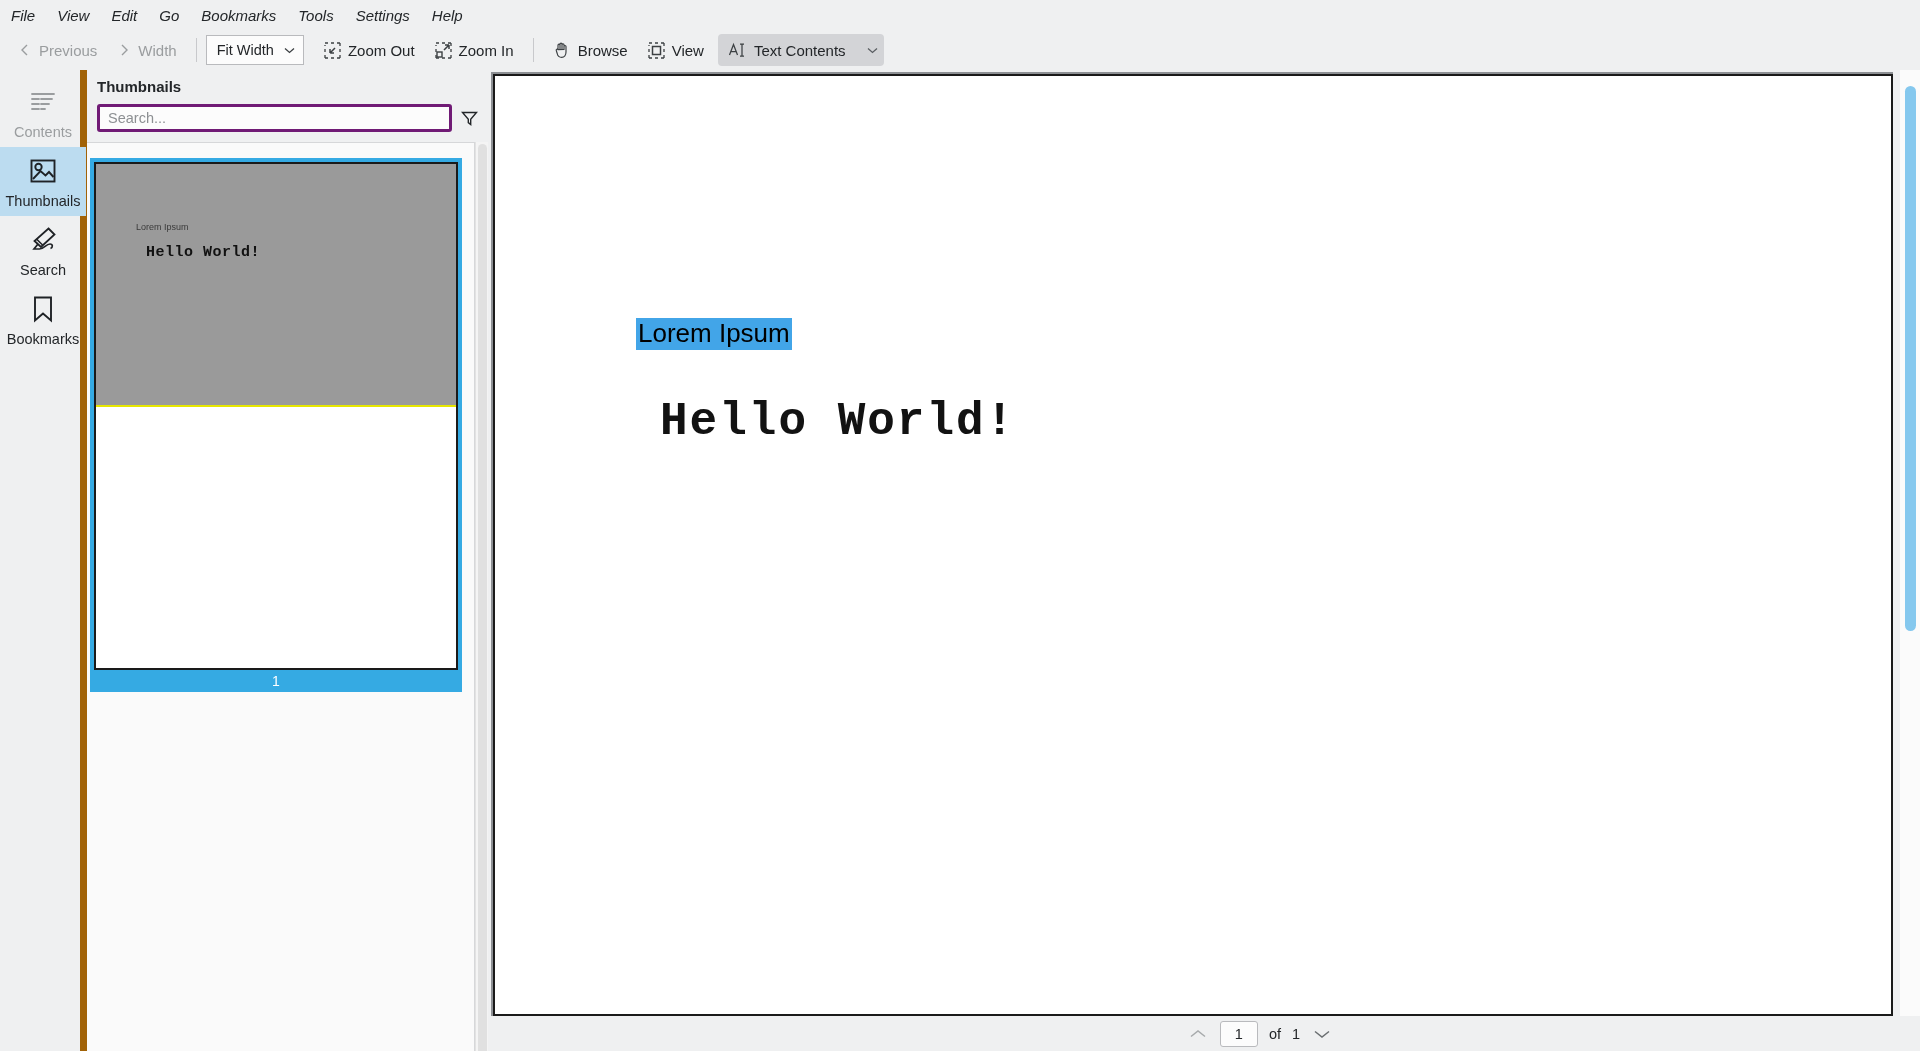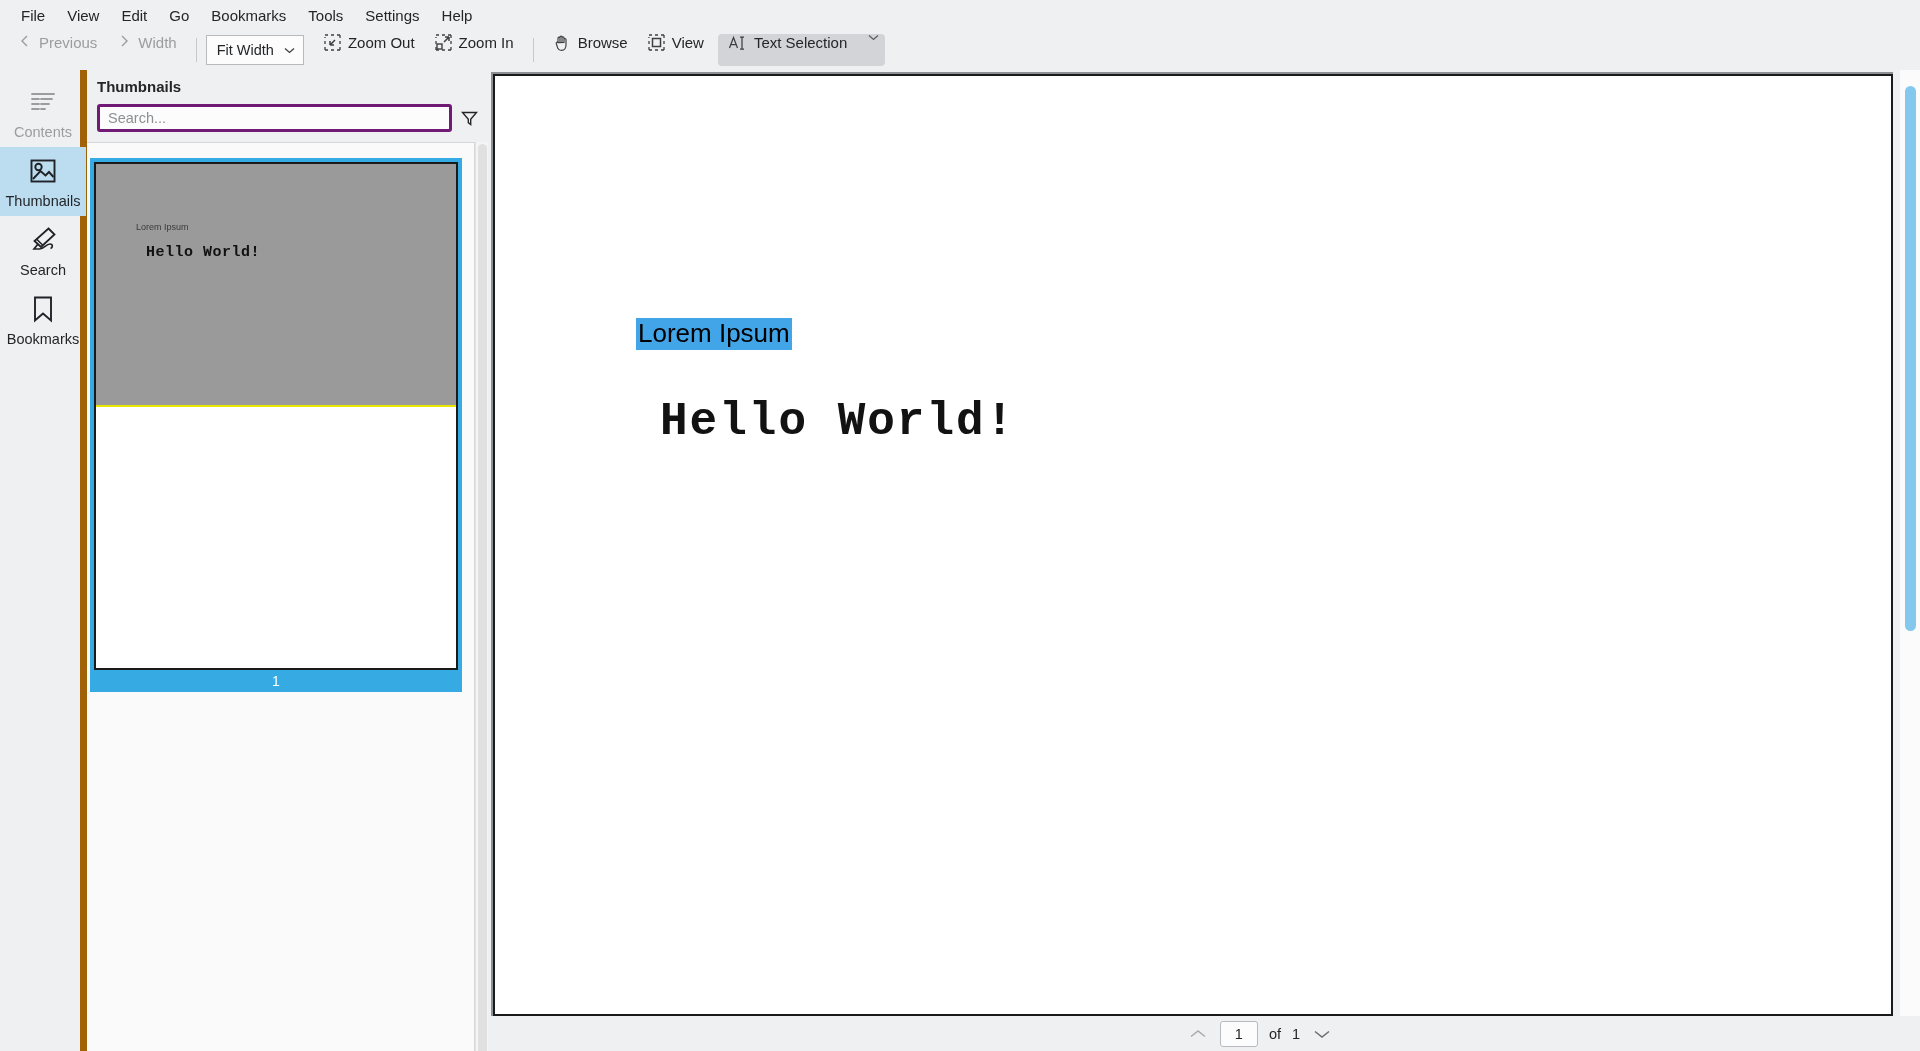--- a/index.html
+++ b/index.html
@@ -12,39 +12,40 @@
     color: #232629;
   }
 
   #app { position: relative; width: 1920px; height: 1051px; }
 
   
   .menubar {
     position: absolute; left: 0; top: 0; width: 1920px; height: 30px;
     background: #eff0f1;
     display: flex; align-items: center;
-    padding-left: 10px;
+    padding-left: 0;
+    font-style: italic;
   }
   .menu-item {
     font-size: 15px; color: #232629;
     padding: 4px 11px;
     cursor: default; white-space: nowrap;
     border-radius: 3px;
   }
 
   
   .toolbar {
     position: absolute; left: 0; top: 30px; width: 1920px; height: 40px;
     background: #eff0f1;
     display: flex; align-items: center;
     padding-left: 8px;
     gap: 0px;
   }
   .tb-btn {
-    display: flex; align-items: flex-start; gap: 7px;
+    display: flex; align-items: center; gap: 7px;
     height: 32px; padding: 0 10px;
     font-size: 15px; color: #232629;
     border-radius: 4px; white-space: nowrap;
     cursor: default; background: transparent;
     border: none;
   }
   .tb-btn.disabled { color: #9a9d9f; }
   .tb-btn.active { background: #d3d4d7; }
   .tb-sep {
     width: 1px; height: 24px; background: #c8c9cc; margin: 0 9px;
@@ -298,21 +299,21 @@
       <span>View</span>
     </div>
 
     <div class="tb-btn active" style="margin-left:4px;padding-right:6px">
       <span class="icon">
         <svg width="19" height="18" viewBox="0 0 19 18" fill="none" stroke="#3c4043" stroke-width="1.2">
           <path d="M1.5 14 L5.5 3.5 L9.5 14 M3 10.6 h5" stroke-width="1.25"></path>
           <path d="M12 3 h4 M14 3 v12 M12 15 h4" stroke-width="1.25"></path>
         </svg>
       </span>
-      <span>Text Selection</span>
+      <span>Text Contents</span>
       <span class="icon chev" style="margin-left:14px">
         <svg width="11" height="7" viewBox="0 0 11 7" fill="none" stroke="#5a5e62" stroke-width="1.3">
           <path d="M1 1.5 L5.5 5.5 L10 1.5"></path>
         </svg>
       </span>
     </div>
 
   </div>
 
   <div class="rail">

